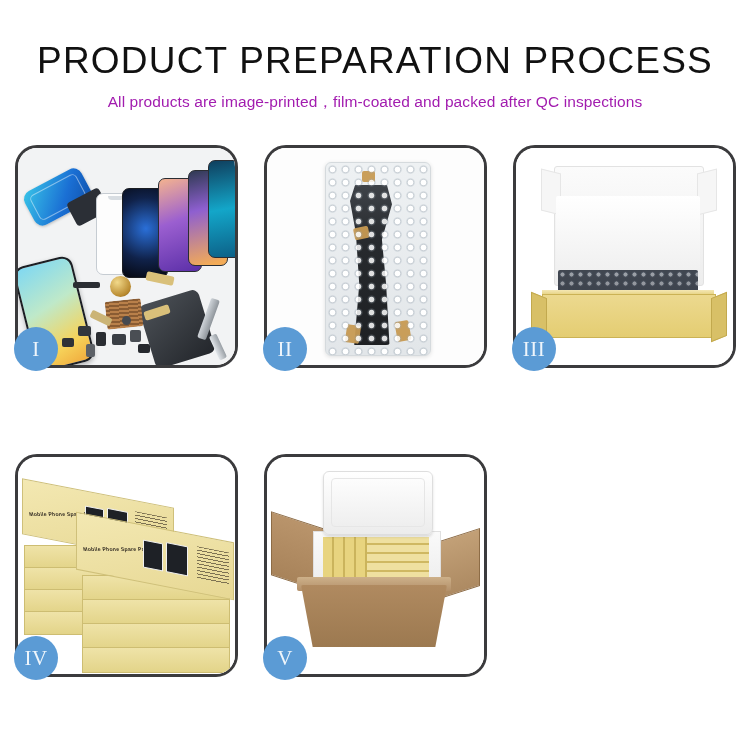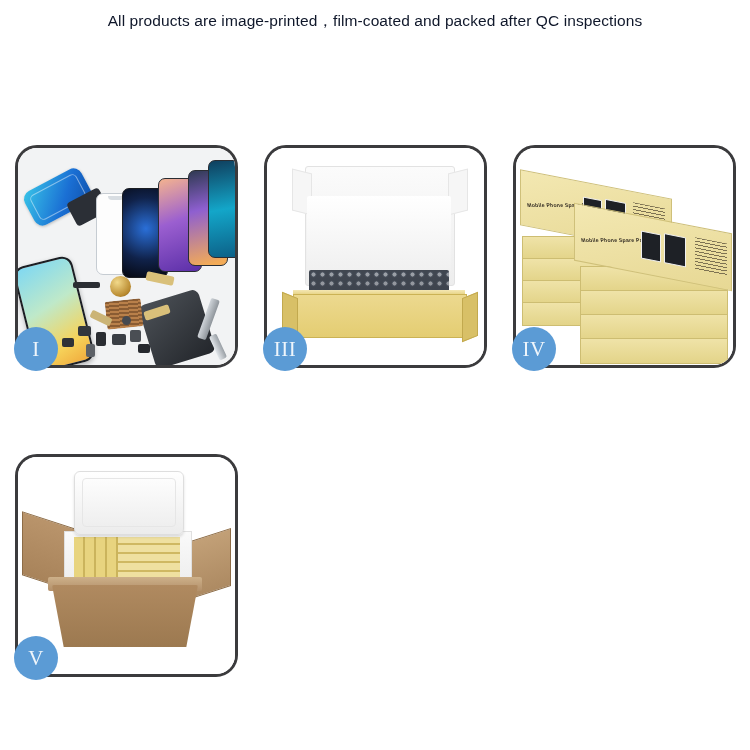--- a/index.html
+++ b/index.html
@@ -16,21 +16,21 @@
     font-size:37px;
     letter-spacing:1.2px;
     color:#111111;
     font-weight:400;
     line-height:1.05;
     font-family:"Liberation Sans", sans-serif;
   }
   .subtitle{
     margin-top:11px;
     font-size:15.5px;
-    color:#0f172a;
+    color:#a21caf;
     letter-spacing:.1px;
   }
 
   .grid{
     position:absolute;left:15px;top:145px;
     width:722px;
     display:grid;
     grid-template-columns:223px 223px 223px;
     grid-template-rows:223px 223px;
     column-gap:26px;row-gap:86px;
@@ -237,20 +237,21 @@
   .seam{position:absolute;left:44px;top:52px;width:126px;height:4px;
     background:#9d8059;transform:rotate(16deg);opacity:.7;}
   .tapebit{position:absolute;background:#a9895f;opacity:.85;}
   .tapebit.b1{left:44px;top:108px;width:18px;height:18px;}
   .tapebit.b2{left:46px;top:166px;width:18px;height:14px;}
 </style>
 </head>
 <body>
 
 <div class="header">
+  <div class="title">PRODUCT PREPARATION PROCESS</div>
   <div class="subtitle">All products are image-printed，film-coated and packed after QC inspections</div>
 </div>
 
 <div class="grid">
 
   <div class="panel">
     <div class="inner p1">
       <div class="ph a"></div>
       <div class="ph b"></div>
       <div class="ph glass"></div>
@@ -273,20 +274,33 @@
       <div class="chip sm5"></div>
       <div class="chip sm6"></div>
       <div class="chip sm7"></div>
       <div class="chip sm8"></div>
       <div class="chip tool"></div>
       <div class="chip tool2"></div>
     </div>
     <div class="badge">I</div>
   </div>
 
+  <div class="panel">
+    <div class="inner p2">
+      <div class="bubblebag">
+        <div class="darkpart"></div>
+        <div class="tape t1"></div>
+        <div class="tape t2"></div>
+        <div class="tape t3"></div>
+        <div class="tape t4"></div>
+        <div class="bubbleoverlay"></div>
+      </div>
+    </div>
+    <div class="badge">II</div>
+  </div>
 
   <div class="panel">
     <div class="inner p3">
       <div class="boxlid"></div>
       <div class="foam"></div>
       <div class="packed"></div>
       <div class="boxrim"></div>
       <div class="boxbase"></div>
     </div>
     <div class="badge">III</div>

